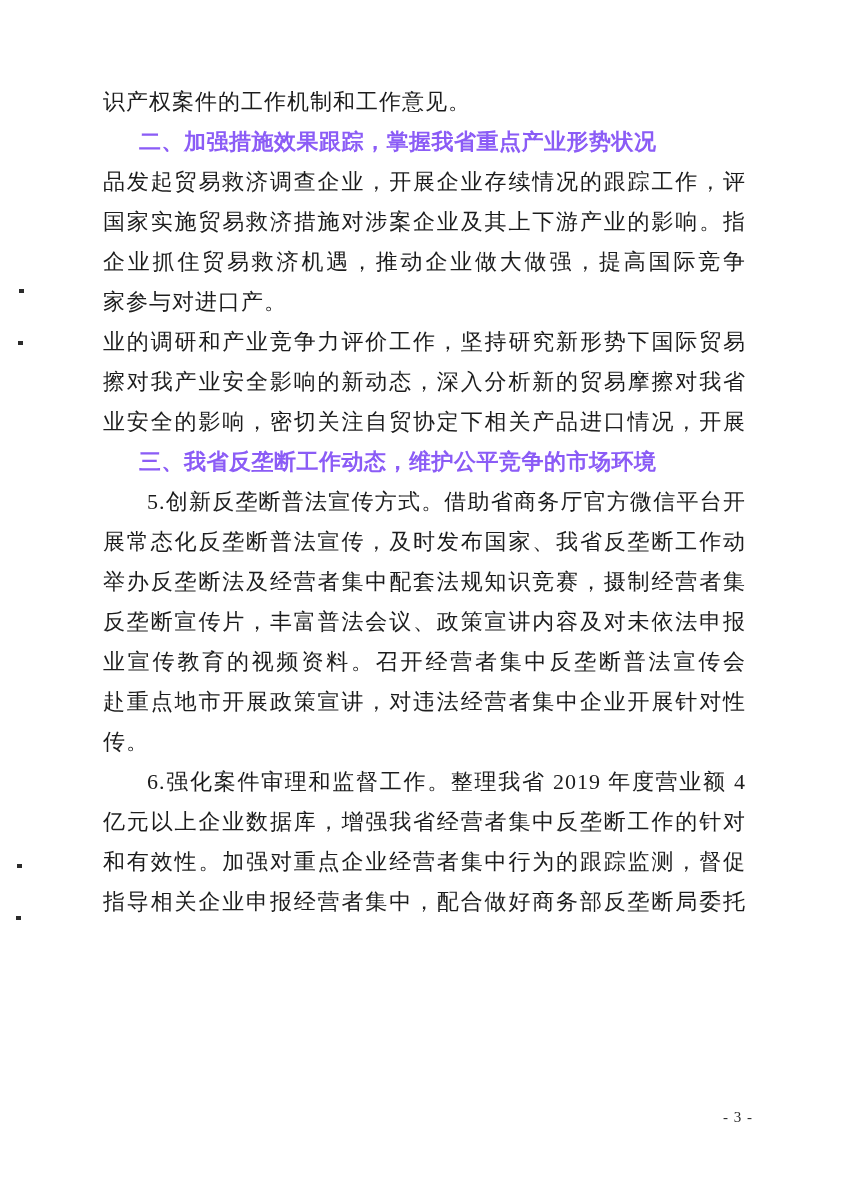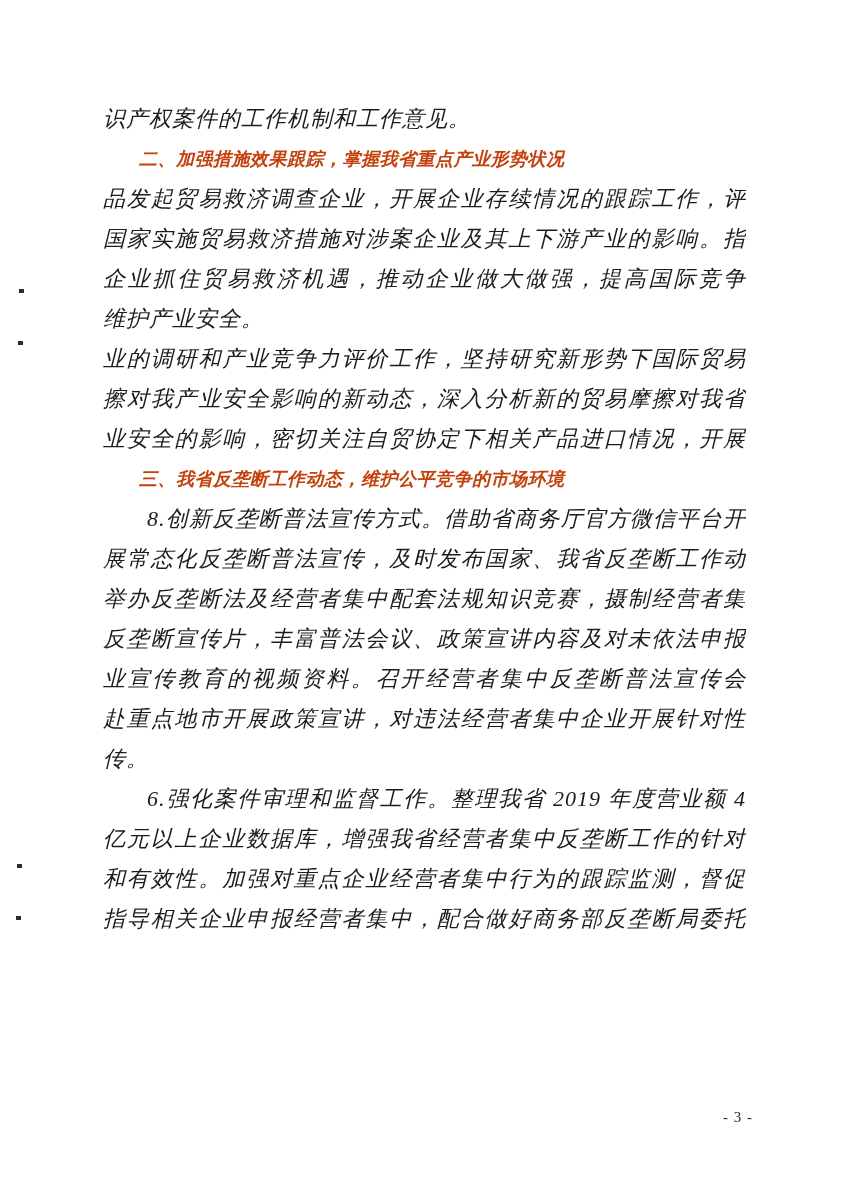--- a/index.html
+++ b/index.html
@@ -10,23 +10,22 @@
   .page {
     position: relative;
     width: 855px;
     height: 1200px;
     background: #ffffff;
     overflow: hidden;
   }
   .document-body {
     position: absolute;
     left: 103px;
-    top: 99px;
+    top: 82px;
     width: 643px;
-    font-style: italic;
   }
   .line {
     height: 40px;
     line-height: 40px;
     font-size: 22px;
     letter-spacing: 1px;
     color: #1c1c1c;
     font-family: "Liberation Serif", "DejaVu Serif", serif;
     white-space: nowrap;
   }
@@ -39,24 +38,24 @@
   }
   .line.first {
     text-indent: 44px;
   }
   .line.end {
     text-align: left;
   }
   .line.heading {
     font-family: "Liberation Sans", "DejaVu Sans", sans-serif;
     font-weight: 700;
-    font-size: 18px;
+    font-size: 22px;
     letter-spacing: 0.5px;
     text-indent: 36px;
-    color: #c2410c;
+    color: #8b5cf6;
   }
   .page-number {
     position: absolute;
     left: 697px;
     top: 1106px;
     width: 82px;
     height: 22px;
     line-height: 22px;
     text-align: center;
     font-size: 15px;
@@ -84,26 +83,26 @@
   <div class="speck speck-2"></div>
   <div class="speck speck-3"></div>
   <div class="speck speck-4"></div>
 
   <div class="document-body">
       <div class="line end">识产权案件的工作机制和工作意见。</div>
       <div class="line heading">二、加强措施效果跟踪，掌握我省重点产业形势状况</div>
       <div class="line full">品发起贸易救济调查企业，开展企业存续情况的跟踪工作，评估</div>
       <div class="line full">国家实施贸易救济措施对涉案企业及其上下游产业的影响。指导</div>
       <div class="line full">企业抓住贸易救济机遇，推动企业做大做强，提高国际竞争力，</div>
-      <div class="line end">维护产业安全。</div>
+      <div class="line end">家参与对进口产。</div>
       <div class="line full">业的调研和产业竞争力评价工作，坚持研究新形势下国际贸易摩</div>
       <div class="line full">擦对我产业安全影响的新动态，深入分析新的贸易摩擦对我省产</div>
       <div class="line full">业安全的影响，密切关注自贸协定下相关产品进口情况，开展产</div>
       <div class="line heading">三、我省反垄断工作动态，维护公平竞争的市场环境</div>
-      <div class="line first">8.创新反垄断普法宣传方式。借助省商务厅官方微信平台开</div>
+      <div class="line first">5.创新反垄断普法宣传方式。借助省商务厅官方微信平台开</div>
       <div class="line full">展常态化反垄断普法宣传，及时发布国家、我省反垄断工作动态。</div>
       <div class="line full">举办反垄断法及经营者集中配套法规知识竞赛，摄制经营者集中</div>
       <div class="line full">反垄断宣传片，丰富普法会议、政策宣讲内容及对未依法申报企</div>
       <div class="line full">业宣传教育的视频资料。召开经营者集中反垄断普法宣传会议，</div>
       <div class="line full">赴重点地市开展政策宣讲，对违法经营者集中企业开展针对性宣</div>
       <div class="line end">传。</div>
       <div class="line first">6.强化案件审理和监督工作。整理我省 2019 年度营业额 4</div>
       <div class="line full">亿元以上企业数据库，增强我省经营者集中反垄断工作的针对性</div>
       <div class="line full">和有效性。加强对重点企业经营者集中行为的跟踪监测，督促和</div>
       <div class="line full">指导相关企业申报经营者集中，配合做好商务部反垄断局委托案</div>

